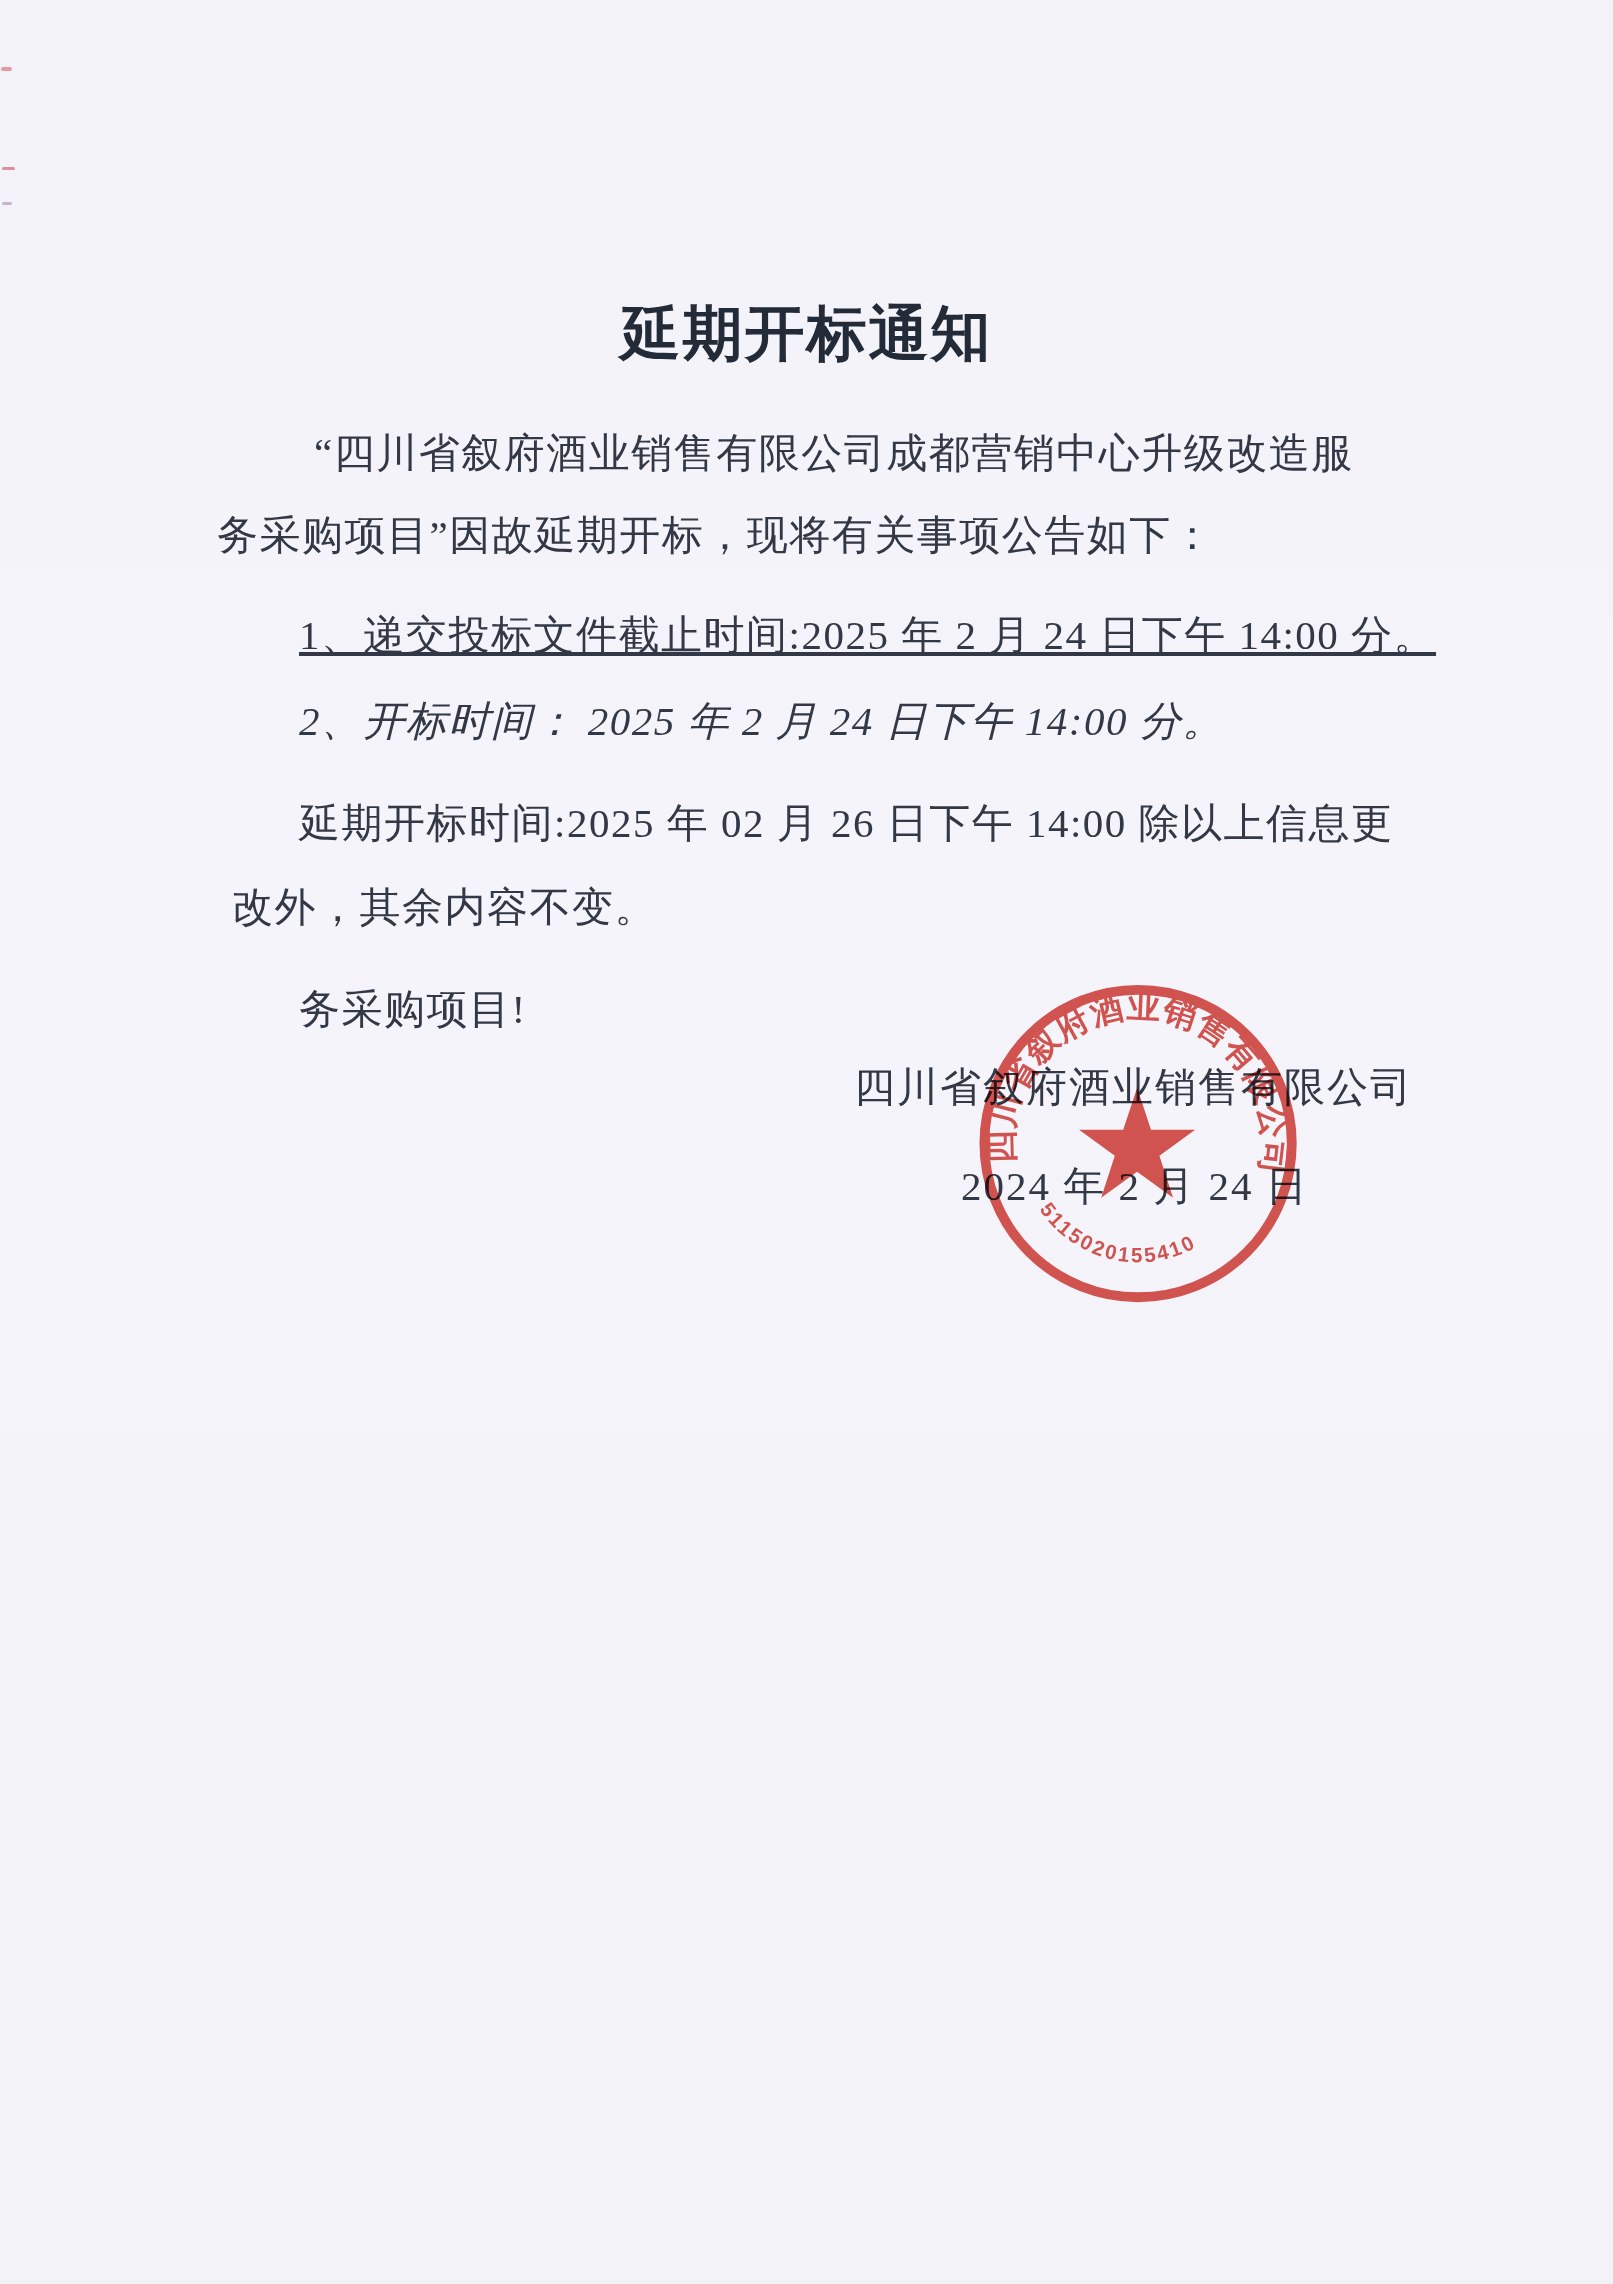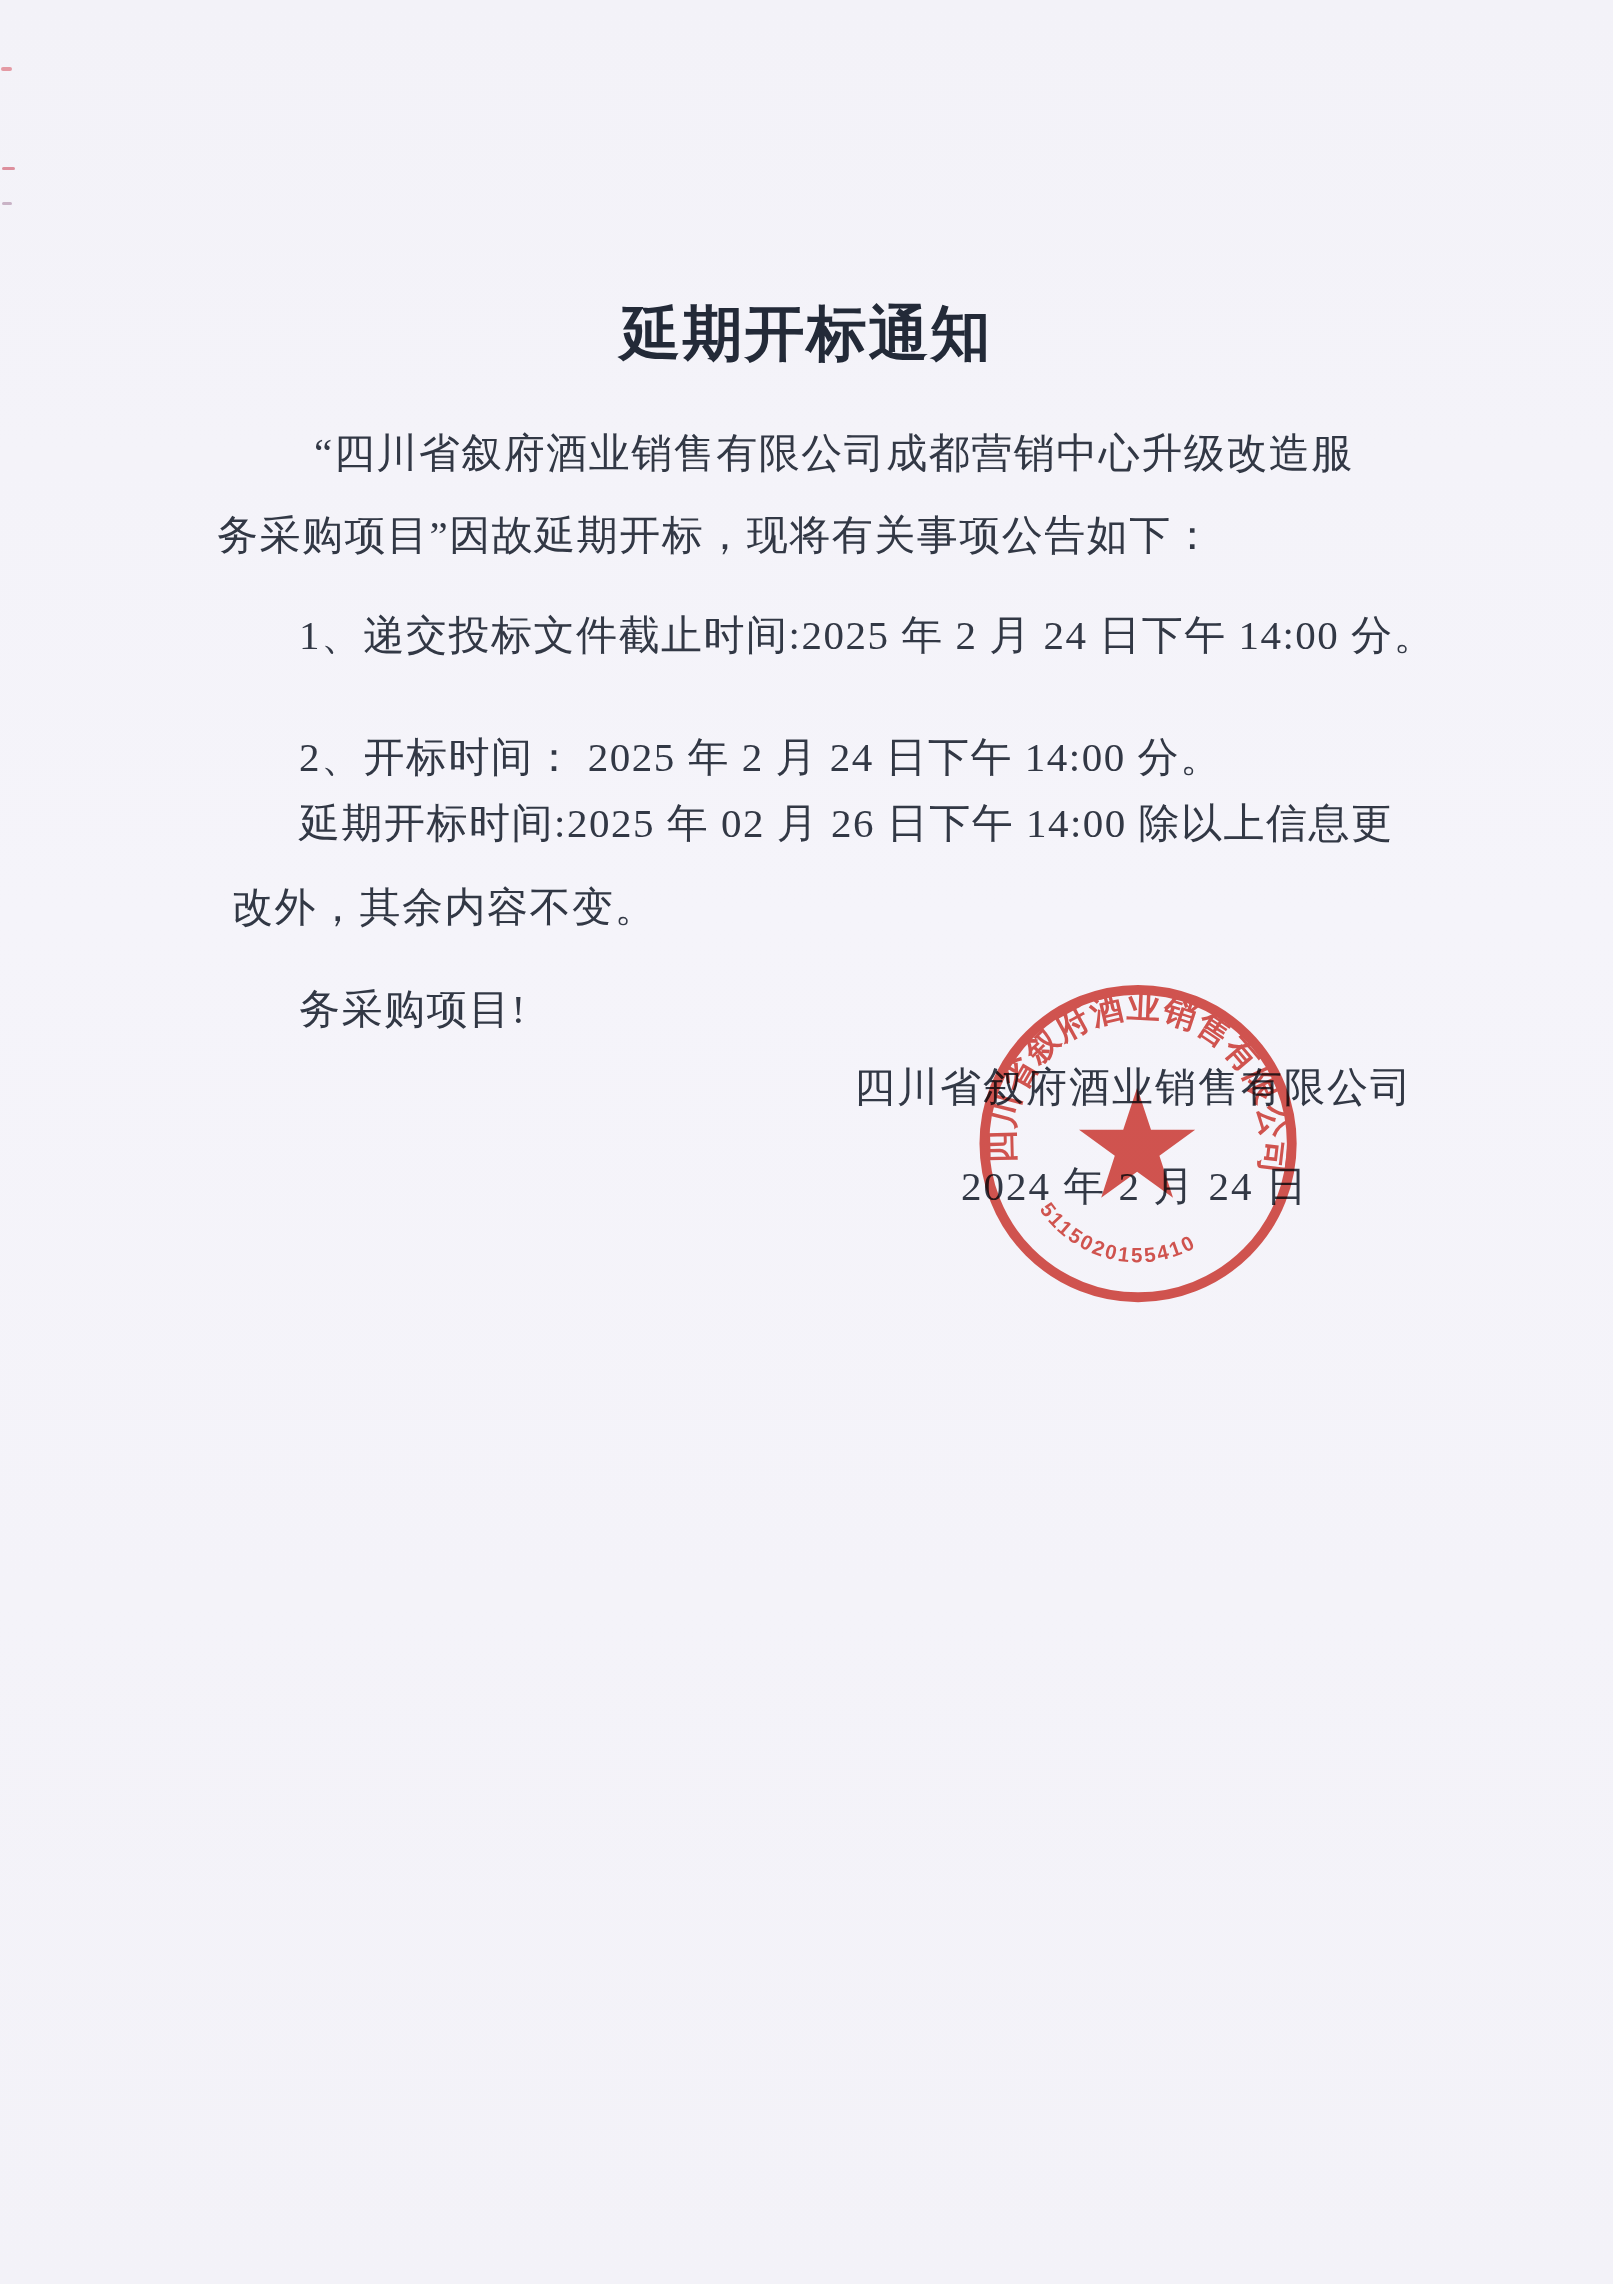--- a/index.html
+++ b/index.html
@@ -35,22 +35,22 @@
   .line {
     position: absolute;
     font-size: 41px;
     line-height: 1.25;
     letter-spacing: 1.5px;
     white-space: nowrap;
     color: #323845;
   }
   .bl0 { top: 428px; left: 314px; text-align: center; }
   .bl1 { top: 510px; left: 217px; }
-  .bl2 { top: 610px; left: 299px; }
-  .bl3 { top: 732px; left: 299px; }
+  .bl2 { top: 610px; left: 299px; text-decoration: underline; }
+  .bl3 { top: 696px; left: 299px; font-style: italic; }
   .bl4 { top: 798px; left: 299px; }
   .bl5 { top: 882px; left: 232px; }
   .bl6 { top: 984px; left: 299px; }
   .company-line { top: 1062px; left: 854px; letter-spacing: 2px; }
   .date-line { top: 1161px; left: 961px; letter-spacing: 2px; }
   .stamp {
     position: absolute;
     left: 956px;
     top: 965px;
     width: 372px;

